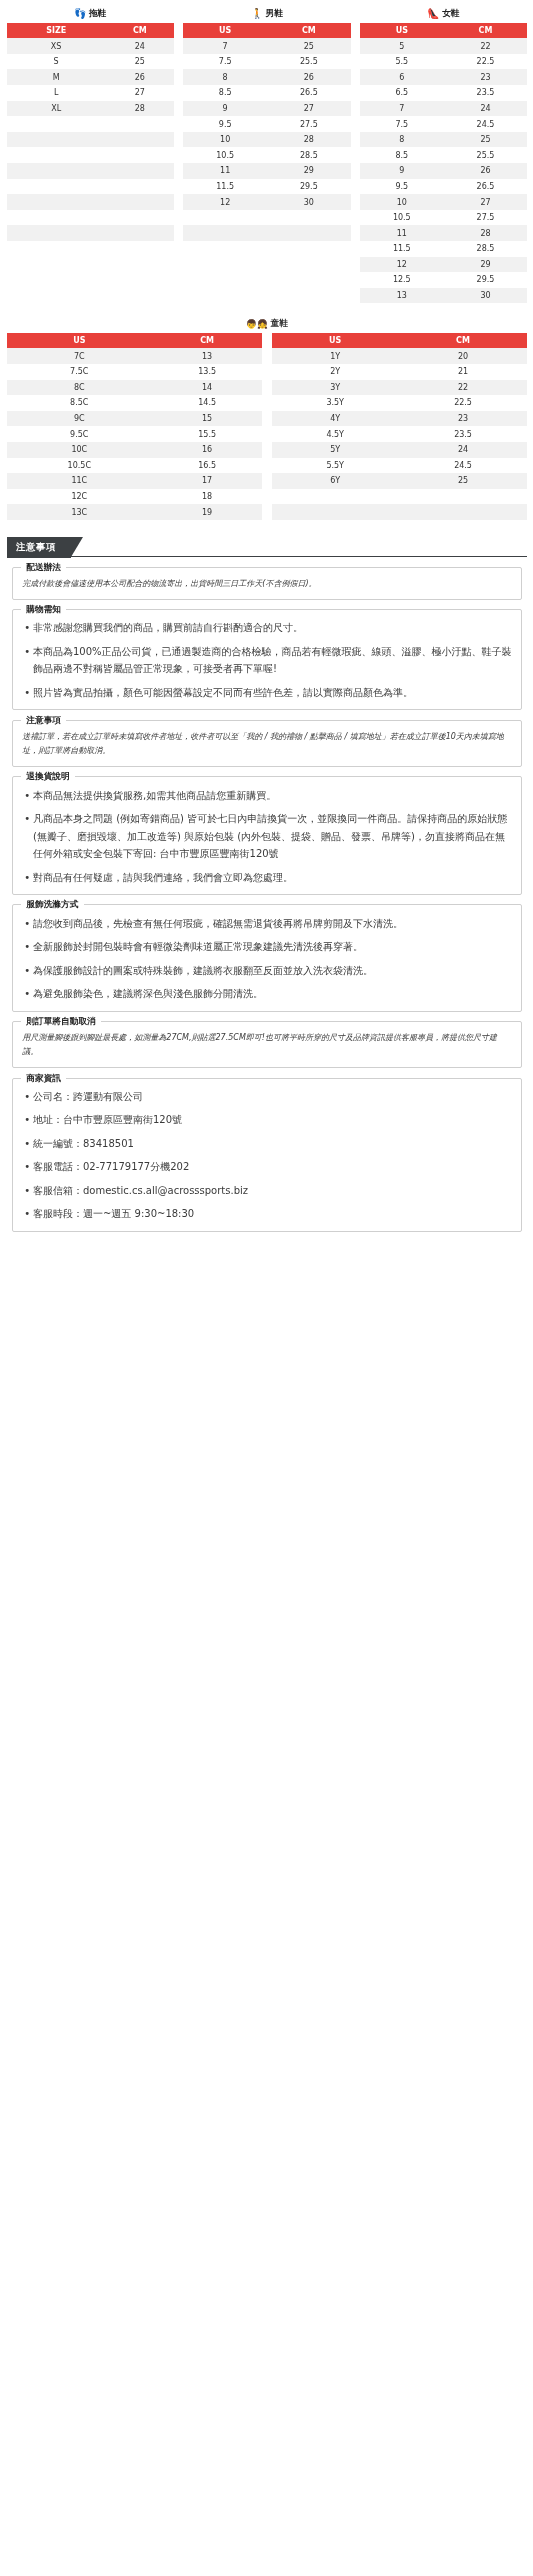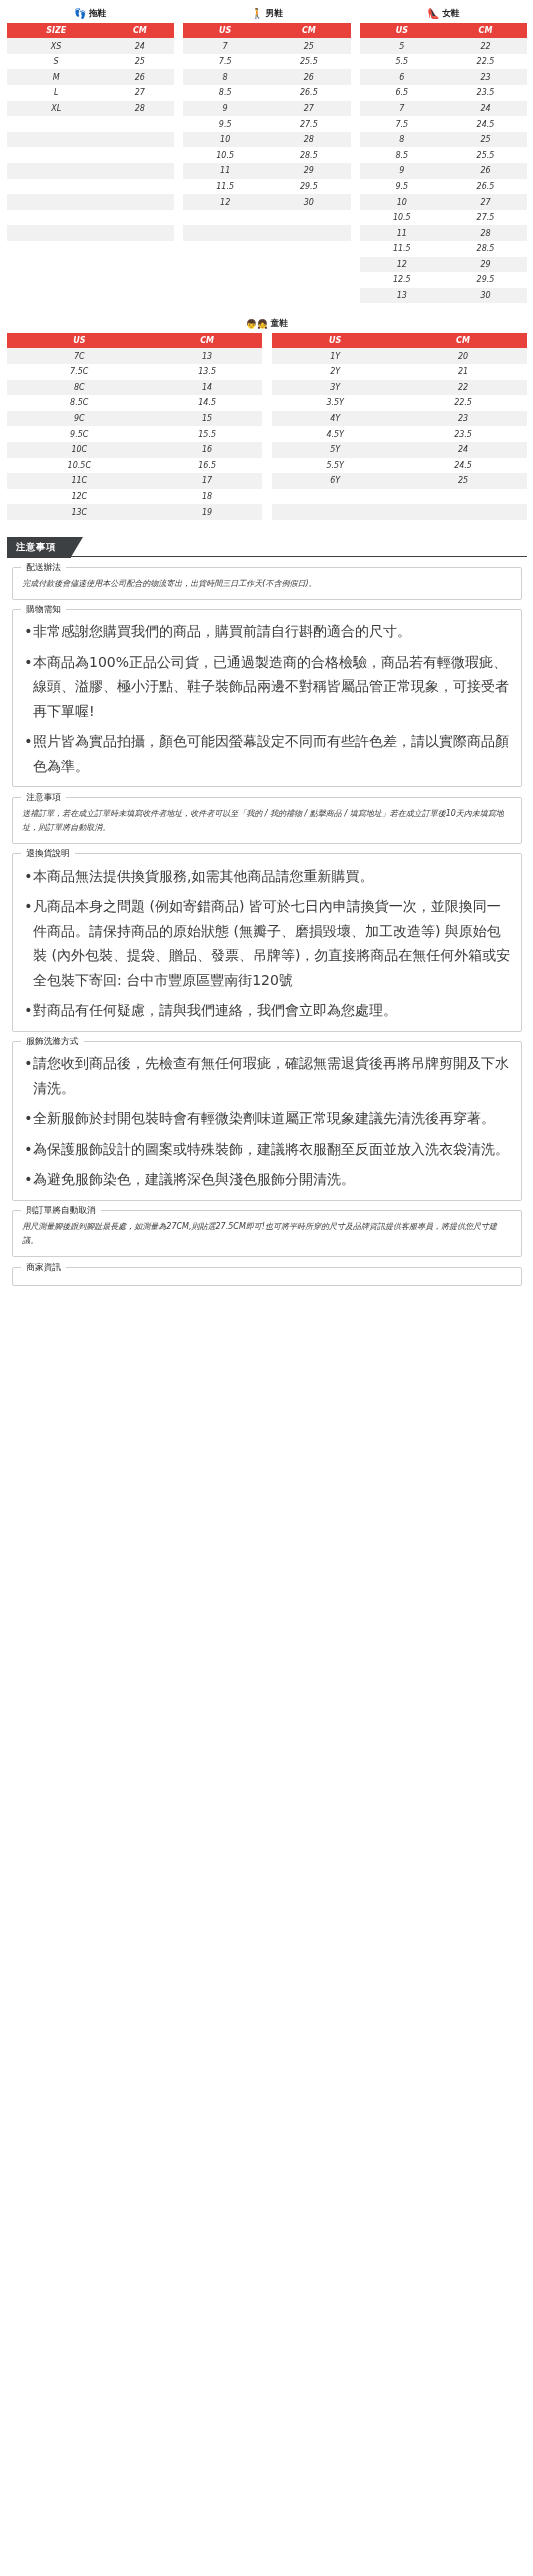--- a/index.html
+++ b/index.html
@@ -27,21 +27,20 @@
     height: 17.4px;
     font-size: 8.7px;
     font-weight: bold;
     color: #222;
   }
   .tbl-title .glyphs { font-size: 10px; letter-spacing: -0.7px; color: #111; }
   table.size {
     width: 100%;
     border-collapse: collapse;
     font-size: 8px;
-    font-style: italic;
   }
   table.size th {
     background: #e8403a;
     color: #fff;
     font-weight: bold;
     padding: 3.3px 0;
     font-size: 8px;
     text-align: center;
   }
   table.size td {
@@ -113,37 +112,37 @@
     padding: 9.3px 9.3px 8px 9.3px;
     position: relative;
   }
   .block-title {
     position: absolute;
     top: -6px;
     left: 8px;
     background: #fff;
     padding: 0 5.3px;
     font-size: 8.7px;
-    font-weight: normal;
+    font-weight: bold;
     color: #222;
   }
   .block p {
     margin: 0 0 5.3px 0;
     font-size: 8px;
     line-height: 1.75;
     color: #3a3a3a;
   }
   .block p:last-child { margin-bottom: 0; }
   .block ul {
     margin: 0;
     padding-left: 10.7px;
     list-style: none;
   }
   .block li {
-    font-size: 14px;
+    font-size: 10px;
     line-height: 1.75;
     color: #3a3a3a;
     margin-bottom: 6px;
     position: relative;
   }
   .block li:last-child { margin-bottom: 0; }
   .block li::before {
     content: "•";
     position: absolute;
     left: -8.7px;
@@ -557,17 +556,25 @@
       </ul>
     </div>
 
     <div class="block plain">
       <div class="block-title">則訂單將自動取消</div>
       <p>用尺測量腳後跟到腳趾最長處，如測量為27CM,則貼選27.5CM即可!也可將平時所穿的尺寸及品牌資訊提供客服專員，將提供您尺寸建議。</p>
     </div>
 
     <div class="block">
       <div class="block-title">商家資訊</div>
+      <ul>
+        <li>公司名：跨運動有限公司</li>
+        <li>地址：台中市豐原區豐南街120號</li>
+        <li>統一編號：83418501</li>
+        <li>客服電話：02-77179177分機202</li>
+        <li>客服信箱：domestic.cs.all@acrosssports.biz</li>
+        <li>客服時段：週一~週五 9:30~18:30</li>
+      </ul>
     </div>
 
   </div>
 </div>
 
 
 </body></html>

